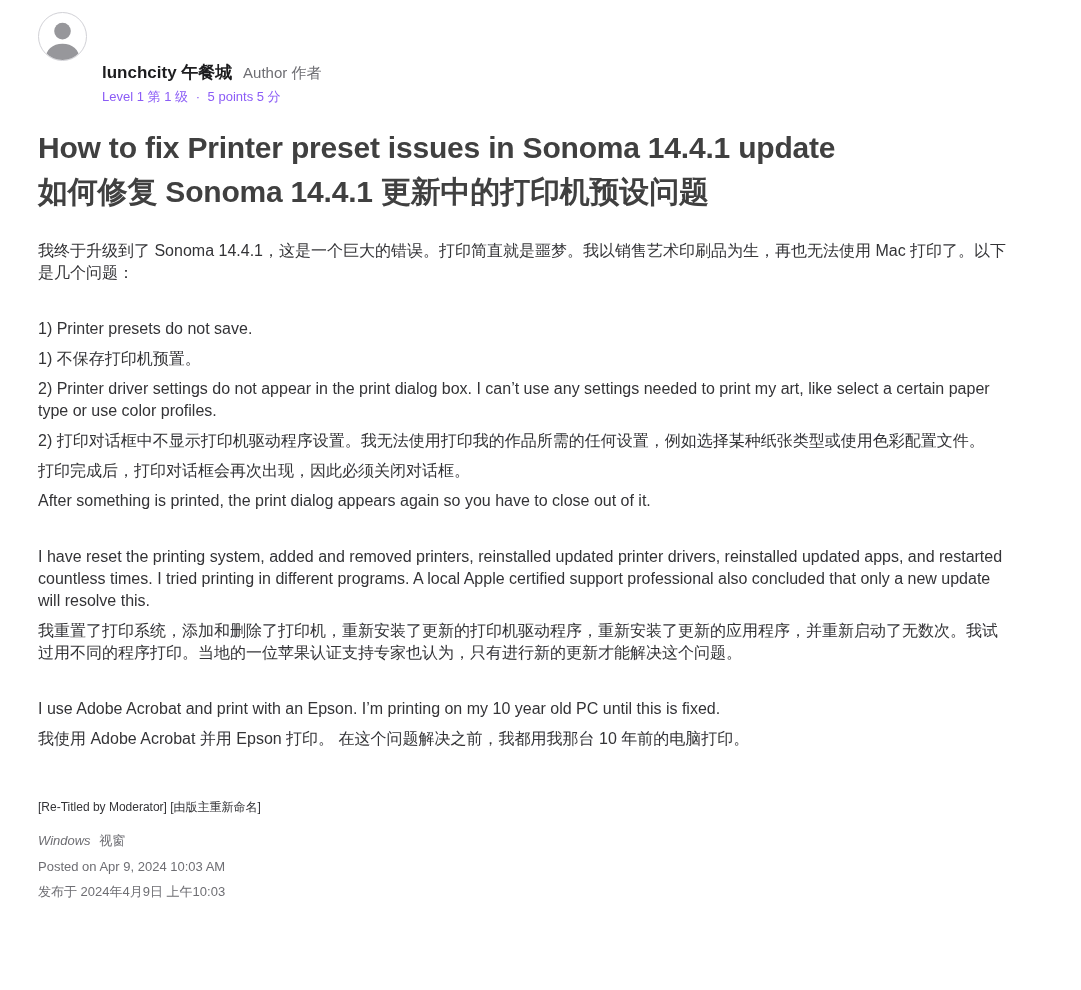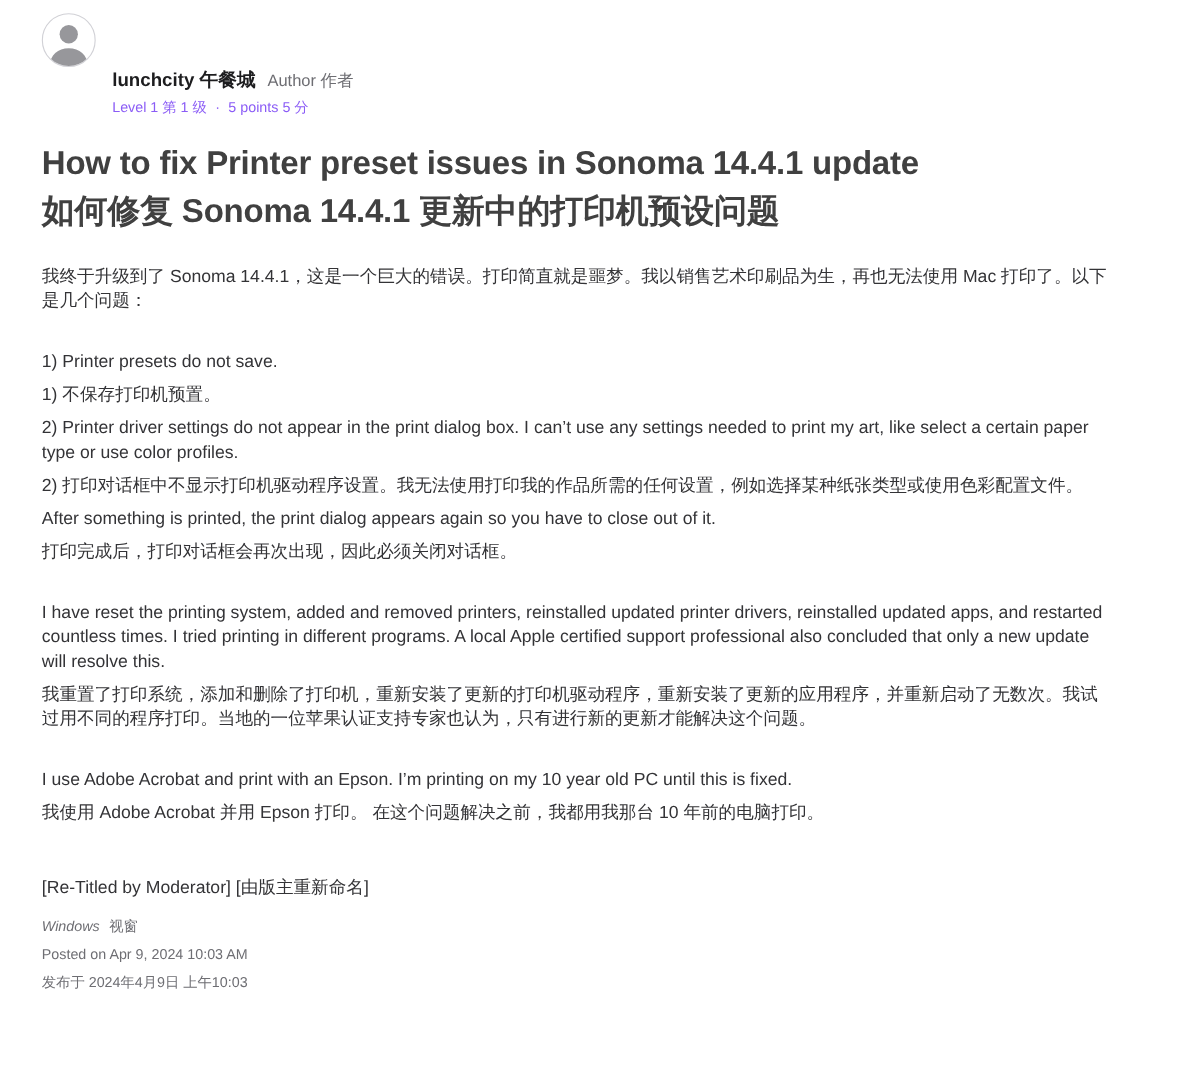--- a/index.html
+++ b/index.html
@@ -81,21 +81,21 @@
   }
   .post-body p { margin: 0 0 8px 0; }
   .spacer { height: 26px; }
 
   
   .post-footer {
     max-width: 972px;
   }
   .retitled {
     margin: 46px 0 0 0;
-    font-size: 16px;
+    font-size: 12px;
     line-height: 22px;
     color: #333336;
   }
   .os-line {
     margin-top: 14px;
     font-size: 13px;
     color: #6e6e73;
   }
   .os-en { font-style: italic; text-align: right; }
   .os-zh { margin-left: 5px; }
@@ -135,22 +135,22 @@
     <span class="title-zh">如何修复 Sonoma 14.4.1 更新中的打印机预设问题</span>
   </h1>
 
   <div class="post-body">
     <p>我终于升级到了 Sonoma 14.4.1，这是一个巨大的错误。打印简直就是噩梦。我以销售艺术印刷品为生，再也无法使用 Mac 打印了。以下是几个问题：</p>
     <div class="spacer"></div>
     <p>1) Printer presets do not save.</p>
     <p>1) 不保存打印机预置。</p>
     <p>2) Printer driver settings do not appear in the print dialog box. I can’t use any settings needed to print my art, like select a certain paper type or use color profiles.</p>
     <p>2) 打印对话框中不显示打印机驱动程序设置。我无法使用打印我的作品所需的任何设置，例如选择某种纸张类型或使用色彩配置文件。</p>
+    <p>打印完成后，打印对话框会再次出现，因此必须关闭对话框。</p>
     <p>After something is printed, the print dialog appears again so you have to close out of it.</p>
-    <p>打印完成后，打印对话框会再次出现，因此必须关闭对话框。</p>
     <div class="spacer"></div>
     <p>I have reset the printing system, added and removed printers, reinstalled updated printer drivers, reinstalled updated apps, and restarted countless times. I tried printing in different programs. A local Apple certified support professional also concluded that only a new update will resolve this.</p>
     <p>我重置了打印系统，添加和删除了打印机，重新安装了更新的打印机驱动程序，重新安装了更新的应用程序，并重新启动了无数次。我试过用不同的程序打印。当地的一位苹果认证支持专家也认为，只有进行新的更新才能解决这个问题。</p>
     <div class="spacer"></div>
     <p>I use Adobe Acrobat and print with an Epson.  I’m printing on my 10 year old PC until this is fixed.</p>
     <p>我使用 Adobe Acrobat 并用 Epson 打印。 在这个问题解决之前，我都用我那台 10 年前的电脑打印。</p>
   </div>
 
   <div class="post-footer">
     <p class="retitled">[Re-Titled by Moderator] [由版主重新命名]</p>

